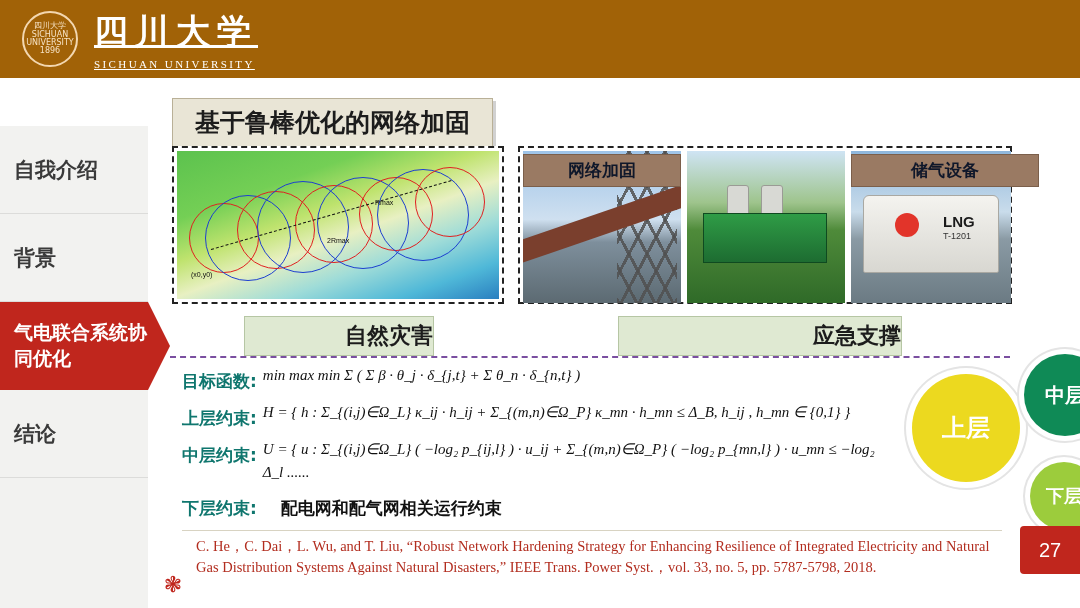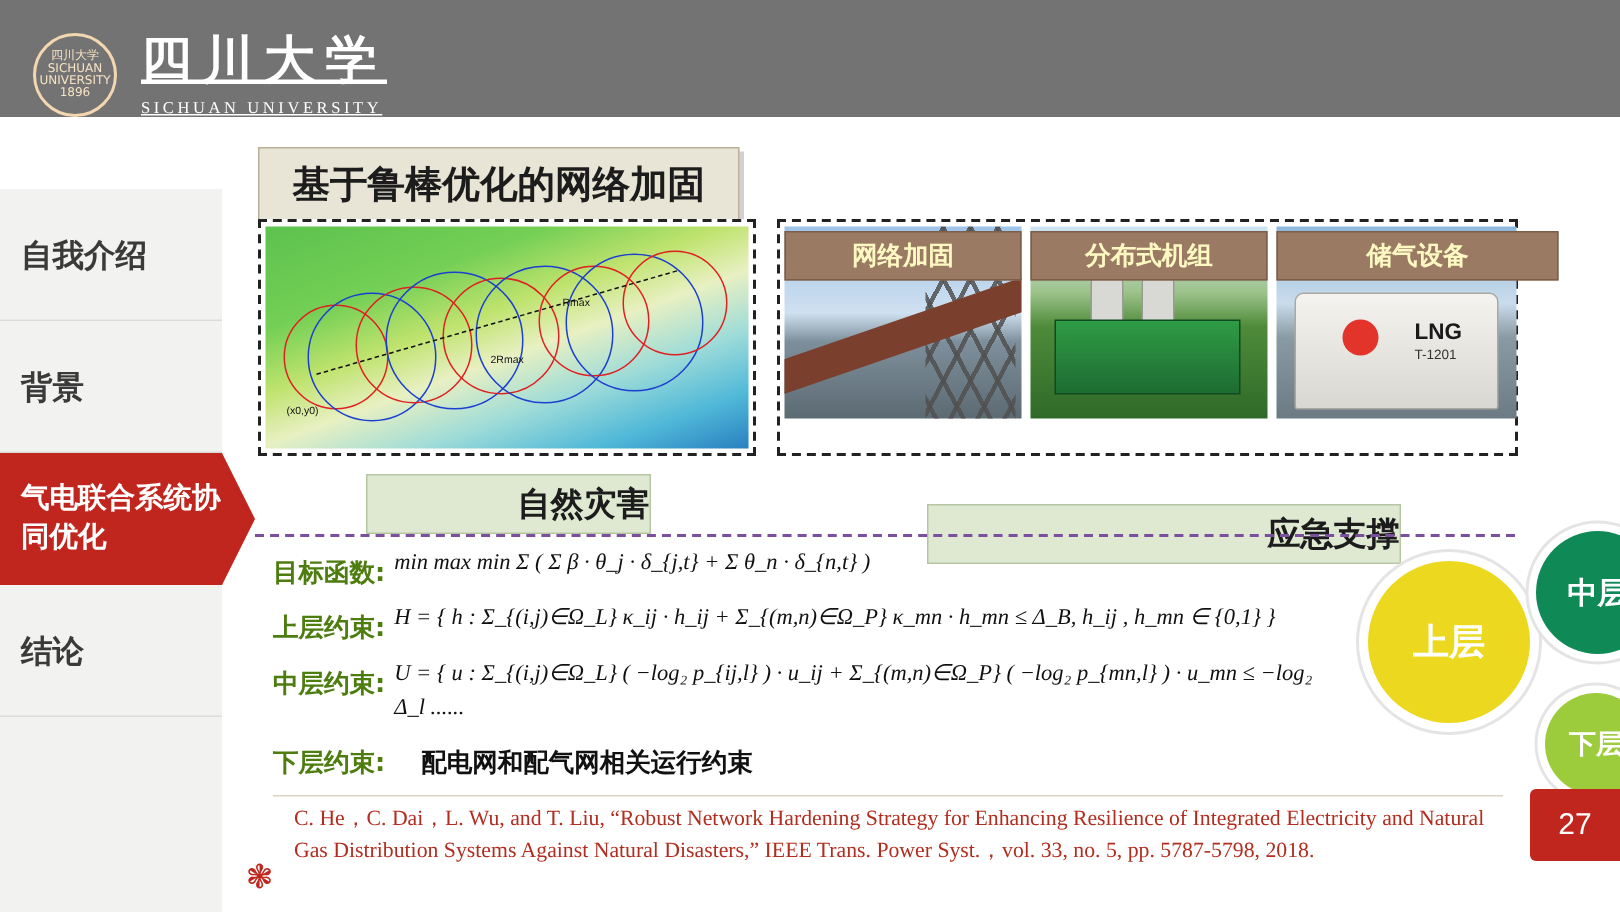--- a/index.html
+++ b/index.html
@@ -6,22 +6,22 @@
   html, body { width: 1080px; height: 608px; }
   body {
     font-family: "Liberation Sans", sans-serif;
     background: #ffffff;
     position: relative;
     overflow: hidden;
   }
   
   #header {
     position: absolute; left: 0; top: 0; width: 1080px; height: 78px;
-    background: #737373;
-    display: flex; align-items: flex-end;
+    background: #a16207;
+    display: flex; align-items: center;
   }
   #logo-seal {
     width: 56px; height: 56px; border-radius: 50%;
     border: 2px solid #f3d7b0; margin-left: 22px;
     display: flex; align-items: center; justify-content: center;
     color: #f6e2c4; font-size: 8px; line-height: 1.05; text-align: center;
     font-family: "DejaVu Sans", sans-serif;
   }
   #logo-text { margin-left: 16px; color: #ffffff; text-decoration: underline; }
   #logo-cn {
@@ -66,40 +66,40 @@
     font-family: "DejaVu Sans", sans-serif;
     box-shadow: 3px 3px 0 rgba(0,0,0,.18);
   }
   
   #img-row { position: absolute; left: 24px; top: 68px; width: 840px; height: 158px; }
   .dashbox { position: absolute; border: 2px dashed #222; padding: 3px; background: #fff; }
   #box-left { left: 0; top: 0; width: 332px; height: 158px; }
   #box-right { left: 346px; top: 0; width: 494px; height: 158px; }
   .panel-label {
     position: absolute; top: 6px;
-    background: #9a7a63; color: #fef9c3; font-size: 17px; font-weight: bold;
+    background: #9a7a63; color: #0f172a; font-size: 17px; font-weight: bold;
     padding: 4px 0; text-align: center;
     font-family: "DejaVu Sans", sans-serif; z-index: 4;
     border: 1px solid #7b5f4b;
   }
   
   #terrain {
     position: absolute; inset: 3px; overflow: hidden;
     background:
       linear-gradient(160deg,#5cc24e 0%, #74cf55 26%, #bfe36e 42%, #e8f0c2 55%, #9fdcd8 70%, #4fb8d8 86%, #2a7fc0 100%);
   }
   .ring { position: absolute; border-radius: 50%; }
   .ring.red { border: 1.6px solid #e02020; }
   .ring.blue { border: 1.6px solid #1d3fd0; }
   .chain-line {
     position: absolute; height: 0; border-top: 1.6px dashed #111;
     transform-origin: left center;
   }
   
-  .photo { position: absolute; top: 3px; height: 128px; overflow: hidden; }
+  .photo { position: absolute; top: 3px; height: 152px; overflow: hidden; }
   #photo-a { left: 3px; width: 158px;
      background: linear-gradient(180deg,#9fc4e8 0%, #cfe0f0 45%, #7e8f9c 60%, #5c6a72 100%); }
   #photo-a .beam {
     position: absolute; left: -10px; top: 58px; width: 200px; height: 22px;
     background: #7a3f2d; transform: rotate(-19deg);
   }
   #photo-a .tower {
     position: absolute; right: 4px; top: 0; width: 60px; height: 152px;
     background:
       repeating-linear-gradient(62deg, rgba(80,80,80,.85) 0 3px, transparent 3px 16px),
@@ -133,31 +133,31 @@
     position: absolute; left: 44px; top: 62px; width: 24px; height: 24px;
     border-radius: 50%; background: #e2342a;
   }
   
   .green-cap {
     position: absolute; background: #dfe9d2; border: 1px solid #b6c6a4;
     font-size: 22px; font-weight: bold; color: #1c1c1c; text-align: right;
     padding: 4px 0; font-family: "DejaVu Sans", sans-serif;
   }
   #cap-left { left: 96px; top: 238px; width: 190px; }
-  #cap-right { left: 470px; top: 238px; width: 316px; margin-top: 20px; }
+  #cap-right { left: 470px; top: 238px; width: 284px; }
   
   #divider {
     position: absolute; left: 22px; top: 278px; width: 840px; height: 0;
     border-top: 2px dashed #7a4fa0;
   }
   
   #eq-block { position: absolute; left: 34px; top: 286px; width: 700px; color: #111; }
   .eq-row { display: flex; align-items: flex-start; margin-bottom: 8px; }
   .eq-label {
-    color: #4d7c0f; font-size: 17px; font-weight: bold; white-space: nowrap;
+    color: #0f766e; font-size: 17px; font-weight: bold; white-space: nowrap;
     font-family: "DejaVu Sans", sans-serif; padding-top: 6px;
   }
   .eq-body {
     font-family: "Liberation Serif", serif; font-style: italic;
     font-size: 15px; margin-left: 6px; color: #111; line-height: 1.5;
   }
   #eq-last { font-size: 17px; font-weight: bold; font-family: "DejaVu Sans", sans-serif; gap: 20px; }
   #eq-last .plain { color: #111; font-weight: bold; }
   
   .bubble {
@@ -254,21 +254,20 @@
         <div class="tower"></div>
         <div class="beam"></div>
       </div>
       <div class="panel-label" style="left:3px; width:158px;">网络加固</div>
 
       <div class="photo" id="photo-b">
         <div class="silo" style="left:40px;"></div>
         <div class="silo" style="left:74px;"></div>
         <div class="unit"></div>
       </div>
-      <div class="panel-label" style="left:167px; width:158px;">分布式机组</div>
 
       <div class="photo" id="photo-c">
         <div class="tank"></div>
         <div class="dot"></div>
         <div class="lng">LNG</div>
         <div class="tno">T-1201</div>
       </div>
       <div class="panel-label" style="left:331px; width:188px;">储气设备</div>
 
     </div>

